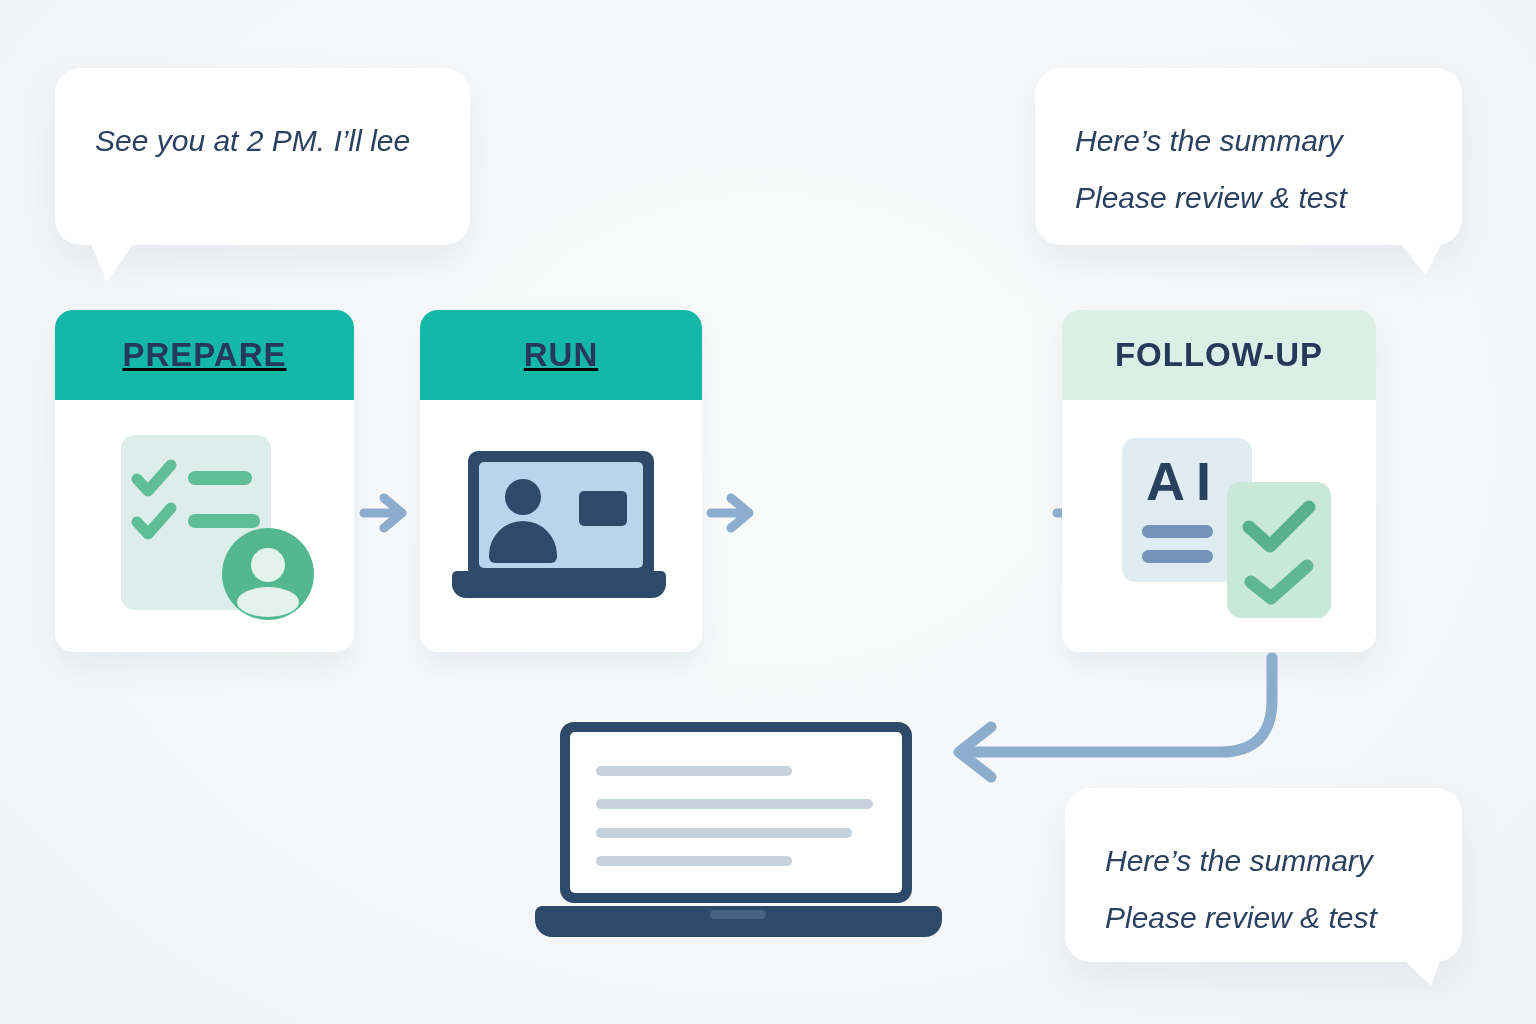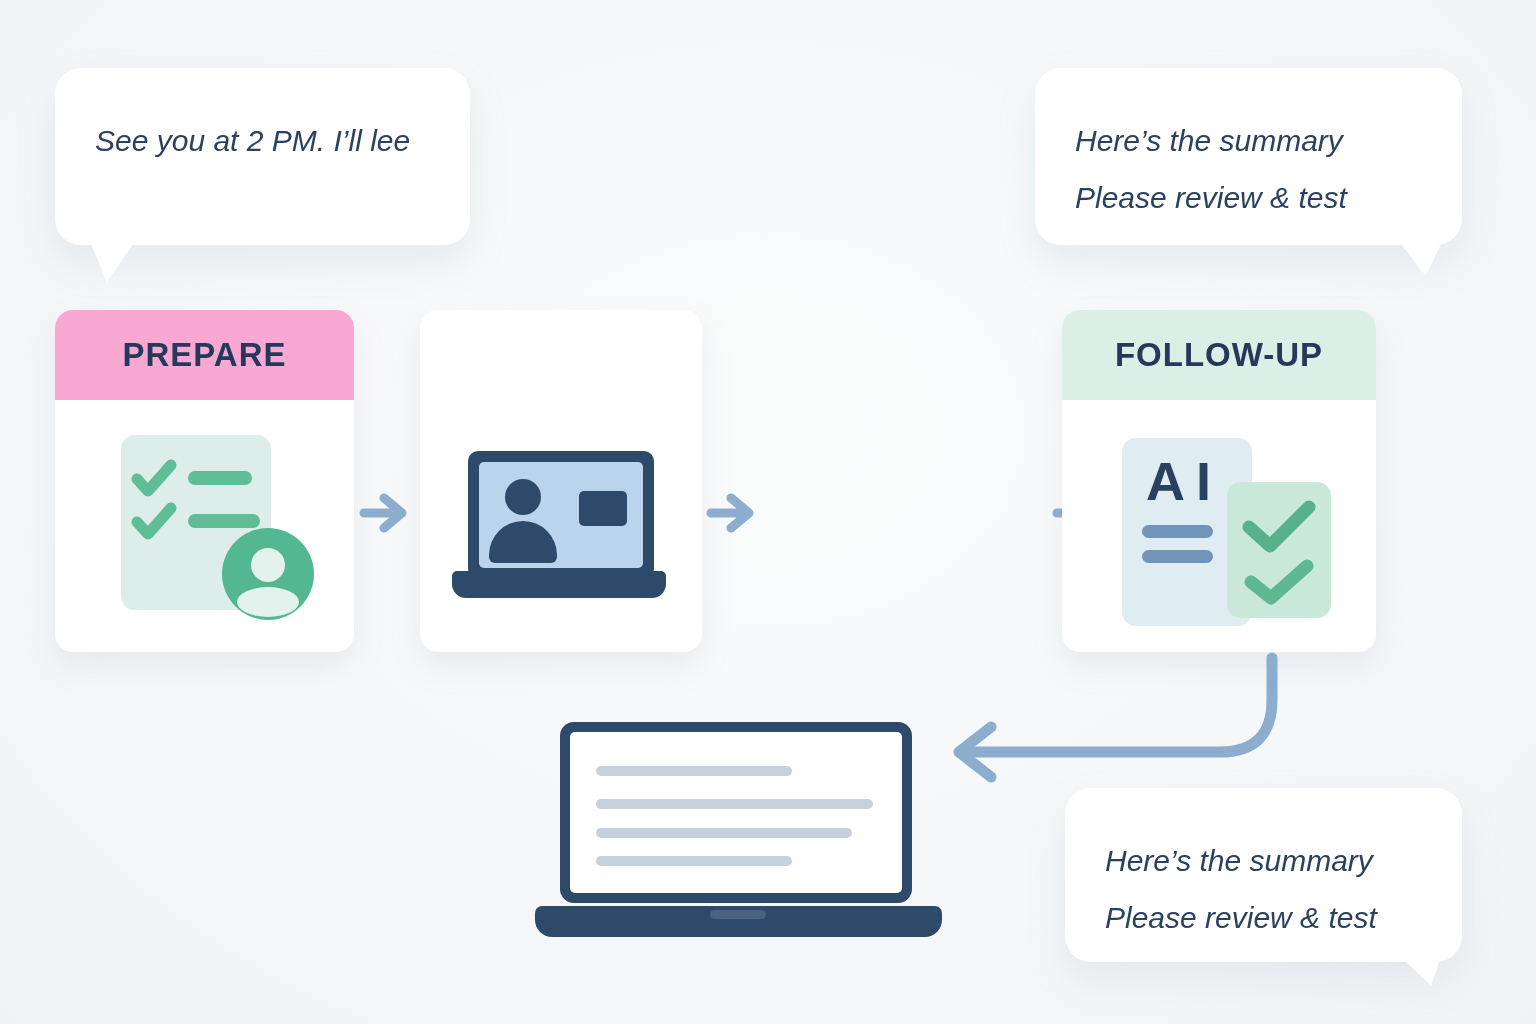--- a/index.html
+++ b/index.html
@@ -21,21 +21,21 @@
   .tail { position:absolute; background:#ffffff; }
   .b-tl .tail { left:36px;  bottom:-37px; width:42px; height:38px; clip-path:polygon(0 0,100% 0,38% 100%); }
   .b-tr .tail { left:366px; bottom:-31px; width:40px; height:32px; clip-path:polygon(0 0,100% 0,62% 100%); }
   .b-br .tail { right:22px; bottom:-24px; width:36px; height:26px; clip-path:polygon(0 0,100% 0,75% 100%); }
 
   
   .card { position:absolute; top:310px; height:342px; background:#ffffff; border-radius:18px;
           box-shadow:0 14px 30px rgba(150,165,180,0.15); }
   .card-head { position:absolute; left:0; top:0; right:0; height:90px;
                border-radius:18px 18px 0 0; display:flex; align-items:center; justify-content:center; }
-  .head-blue { background:#f9a8d4; }
+  .head-blue { background:#14b8a6;text-decoration:underline; }
   .head-mint { background:#dcefe6; }
   .card-title { font-size:33px; font-weight:700; color:#26395b; letter-spacing:1px; }
   .card-prepare  { left:55px;   width:299px; }
   .card-run      { left:420px;  width:282px; }
   .card-capture  { left:765px;  width:285px; }
   .card-followup { left:1062px; width:314px; }
 
   .step-arrow { position:absolute; top:487px; width:52px; height:52px; }
   .sa1 { left:359px; } .sa2 { left:706px; } .sa3 { left:1052px; }
 
@@ -75,21 +75,21 @@
   .cl3 { left:22px; top:80px; width:60px; background:#86abcb; }
   .cap-bar { position:absolute; width:9px; background:#4d87d3; border-radius:5px; }
   .cb1 { left:22px; top:121px; height:18px; }
   .cb2 { left:36px; top:110px; height:40px; }
   .cb3 { left:50px; top:115px; height:30px; }
   .cb4 { left:64px; top:117px; height:26px; }
   .cb5 { left:78px; top:122px; height:16px; }
   .cap-mic { position:absolute; left:160px; top:166px; width:86px; height:126px; }
 
   
-  .fu-doc { position:absolute; left:60px; top:128px; width:130px; height:188px;
+  .fu-doc { position:absolute; left:60px; top:128px; width:130px; height:144px;
             background:#dfecf1; border-radius:14px; }
   .fu-ai { position:absolute; left:24px; top:16px; font-size:54px; line-height:54px;
            font-weight:700; color:#27415f; letter-spacing:11px; }
   .fu-line { position:absolute; width:71px; height:13px; background:#7293ba; border-radius:7px; }
   .fl1 { left:20px; top:87px; } .fl2 { left:20px; top:112px; }
   .fu-green { position:absolute; left:165px; top:172px; width:104px; height:136px;
               background:#c9e8d9; border-radius:14px; }
   .fu-checks { position:absolute; left:0; top:0; width:104px; height:136px; }
 
   
@@ -146,20 +146,23 @@
       <div class="head"></div>
       <div class="shoulders"></div>
     </div>
   </div>
 
   <svg class="step-arrow sa1" viewBox="0 0 52 52">
     <path d="M5 26 H40 M25 11 L43 26 L25 41" fill="none" stroke="#8cadcd" stroke-width="9" stroke-linecap="round" stroke-linejoin="round"></path>
   </svg>
 
   <div class="card card-run">
+    <div class="card-head head-blue">
+      <div class="card-title">RUN</div>
+    </div>
     <div class="run-screen">
       <div class="run-inner">
         <div class="run-head"></div>
         <div class="run-body"></div>
         <div class="run-tile"></div>
       </div>
     </div>
     <div class="run-base"></div>
   </div>
 

